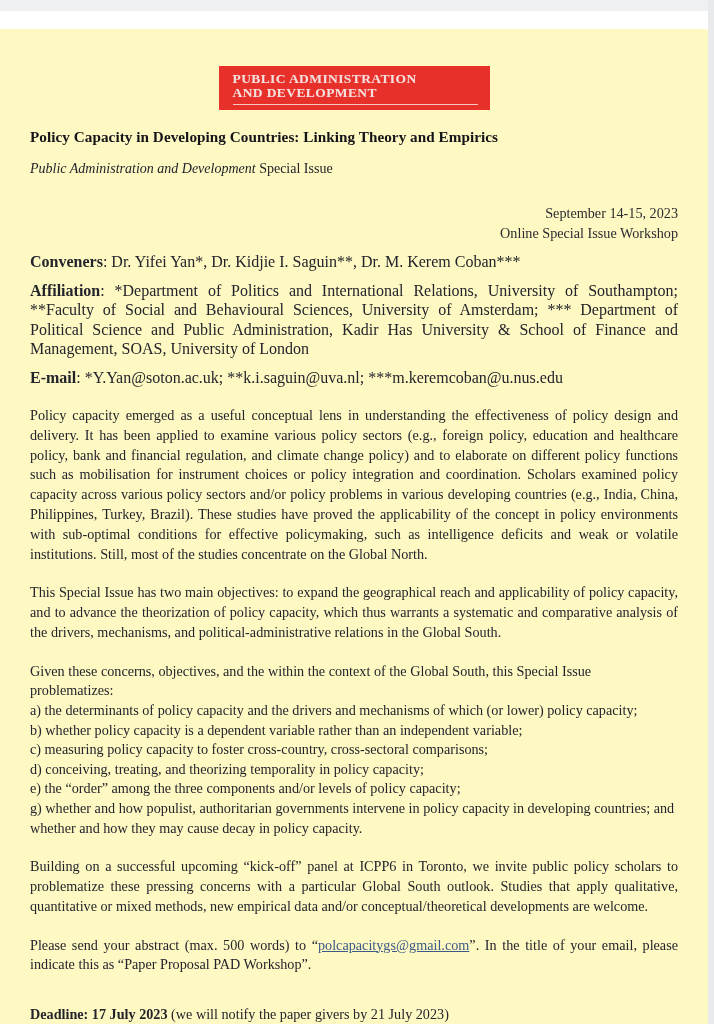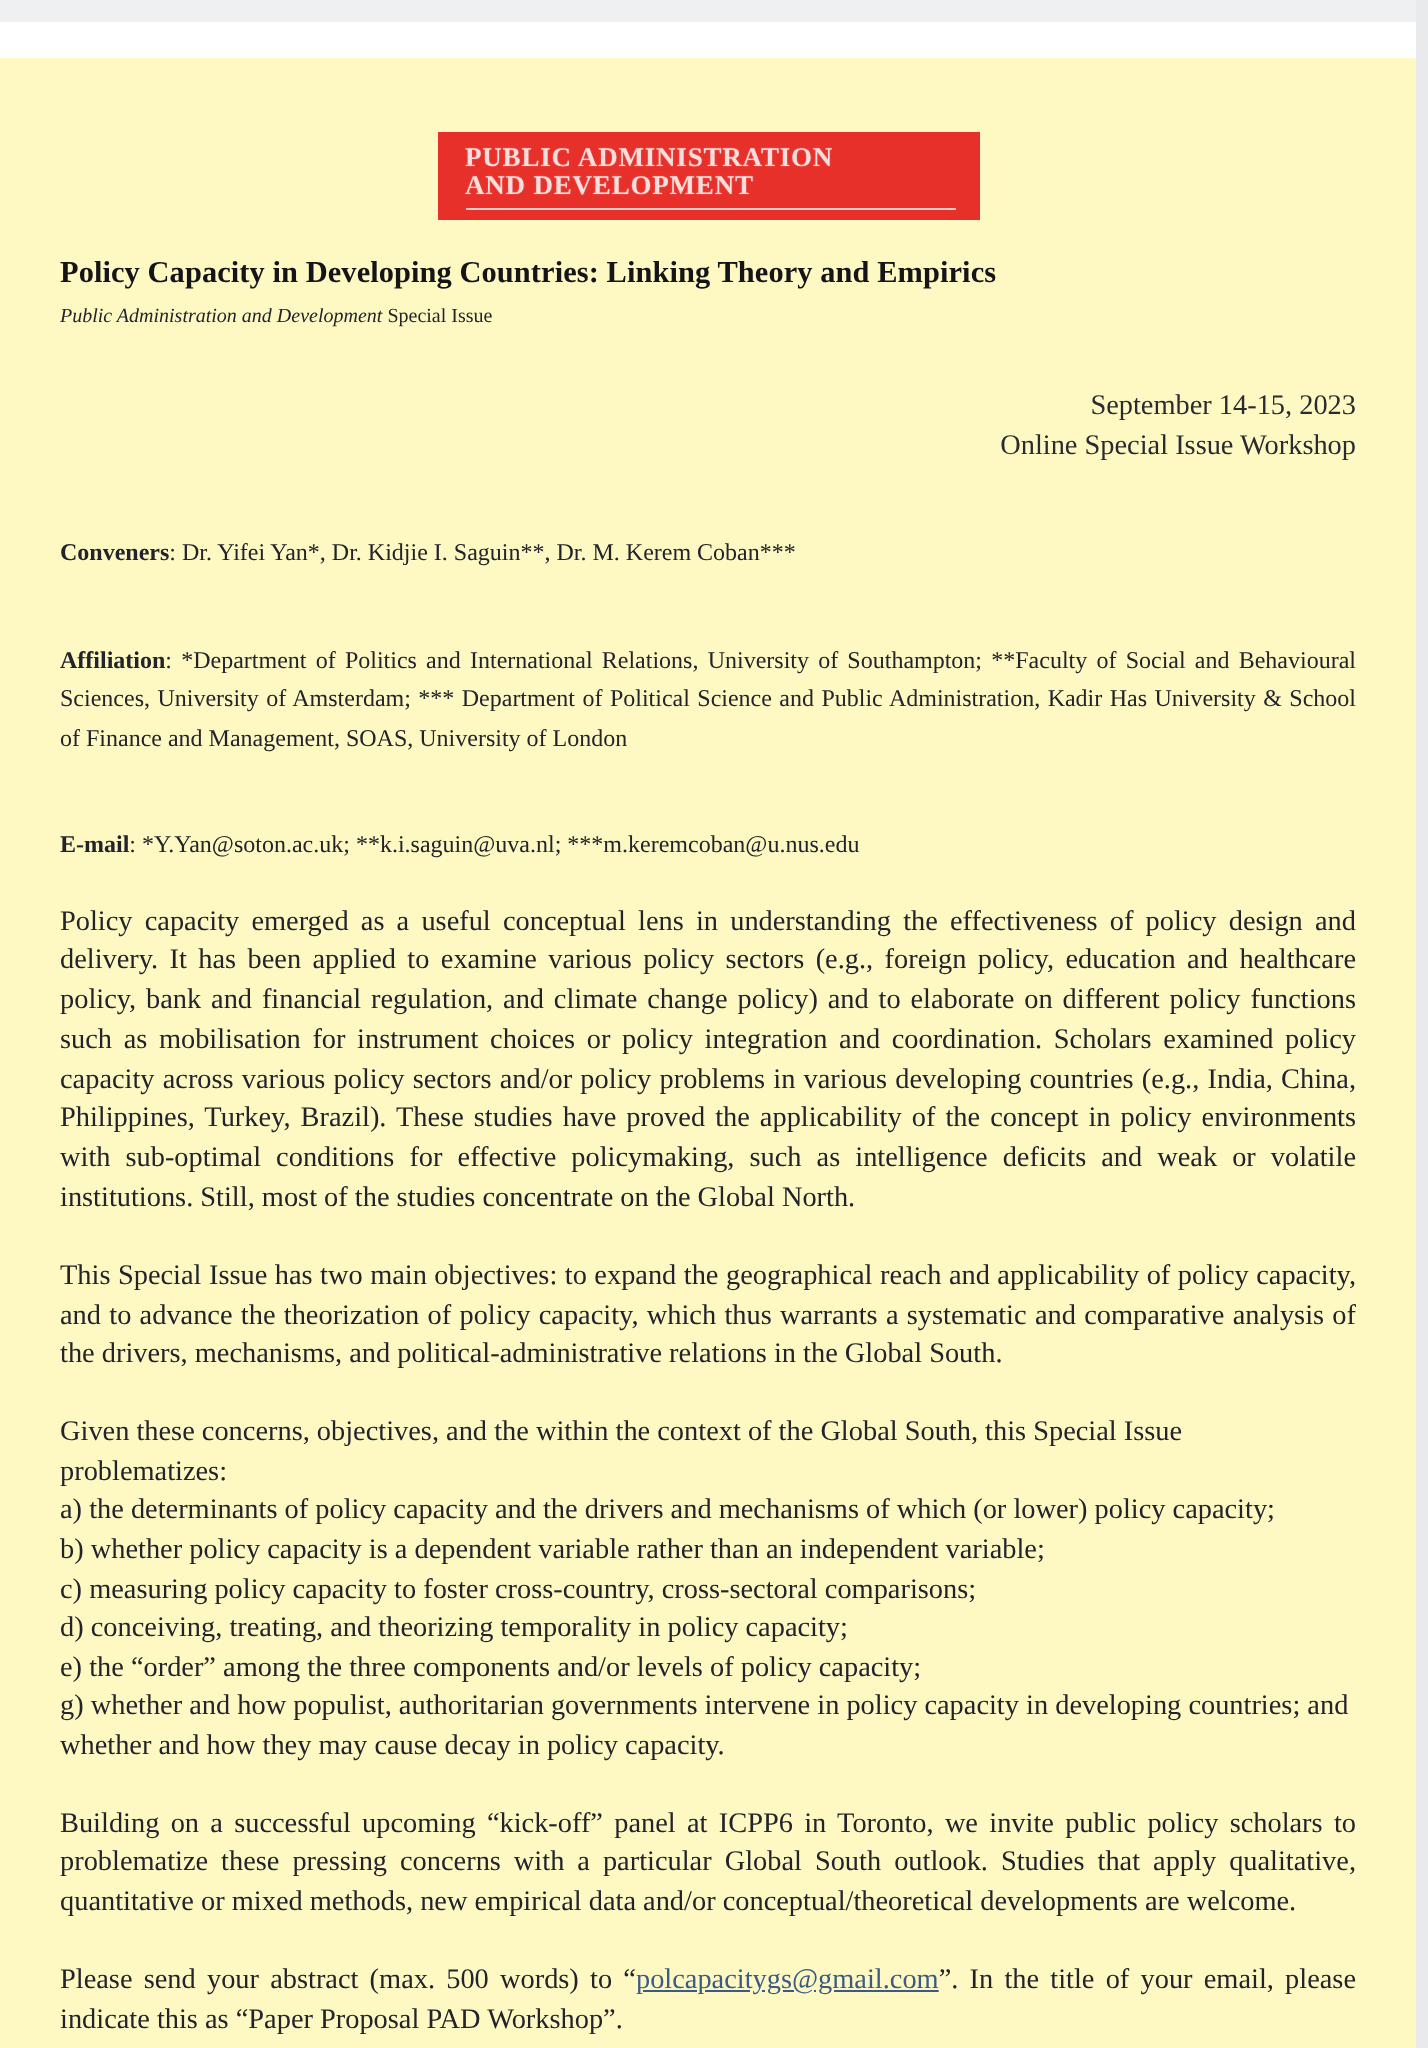--- a/index.html
+++ b/index.html
@@ -74,39 +74,39 @@
     margin-top: 17px;
   }
   .doc-title {
     font-size: 15.2px;
     font-weight: 700;
     line-height: 20px;
     color: #141419;
     letter-spacing: 0.05px;
   }
   .doc-subtitle {
-    font-size: 10px;
+    font-size: 14px;
     line-height: 19px;
-    margin-top: 2px;
+    margin-top: 12px;
     color: #23232a;
   }
   .doc-subtitle .ital { font-style: italic; }
 
   .date-block {
     text-align: right;
     margin-top: 26px;
     font-size: 14.2px;
     line-height: 19.5px;
     color: #2a2a31;
   }
 
   
   .meta-block {
-    margin-top: 34px;
-    font-size: 12px;
+    margin-top: 9px;
+    font-size: 16px;
     line-height: 19.5px;
     color: #23232b;
     text-align: justify;
   }
   .meta-block .lbl { font-weight: 700; }
 
   
   .para {
     margin-top: 19px;
     font-size: 14.2px;

